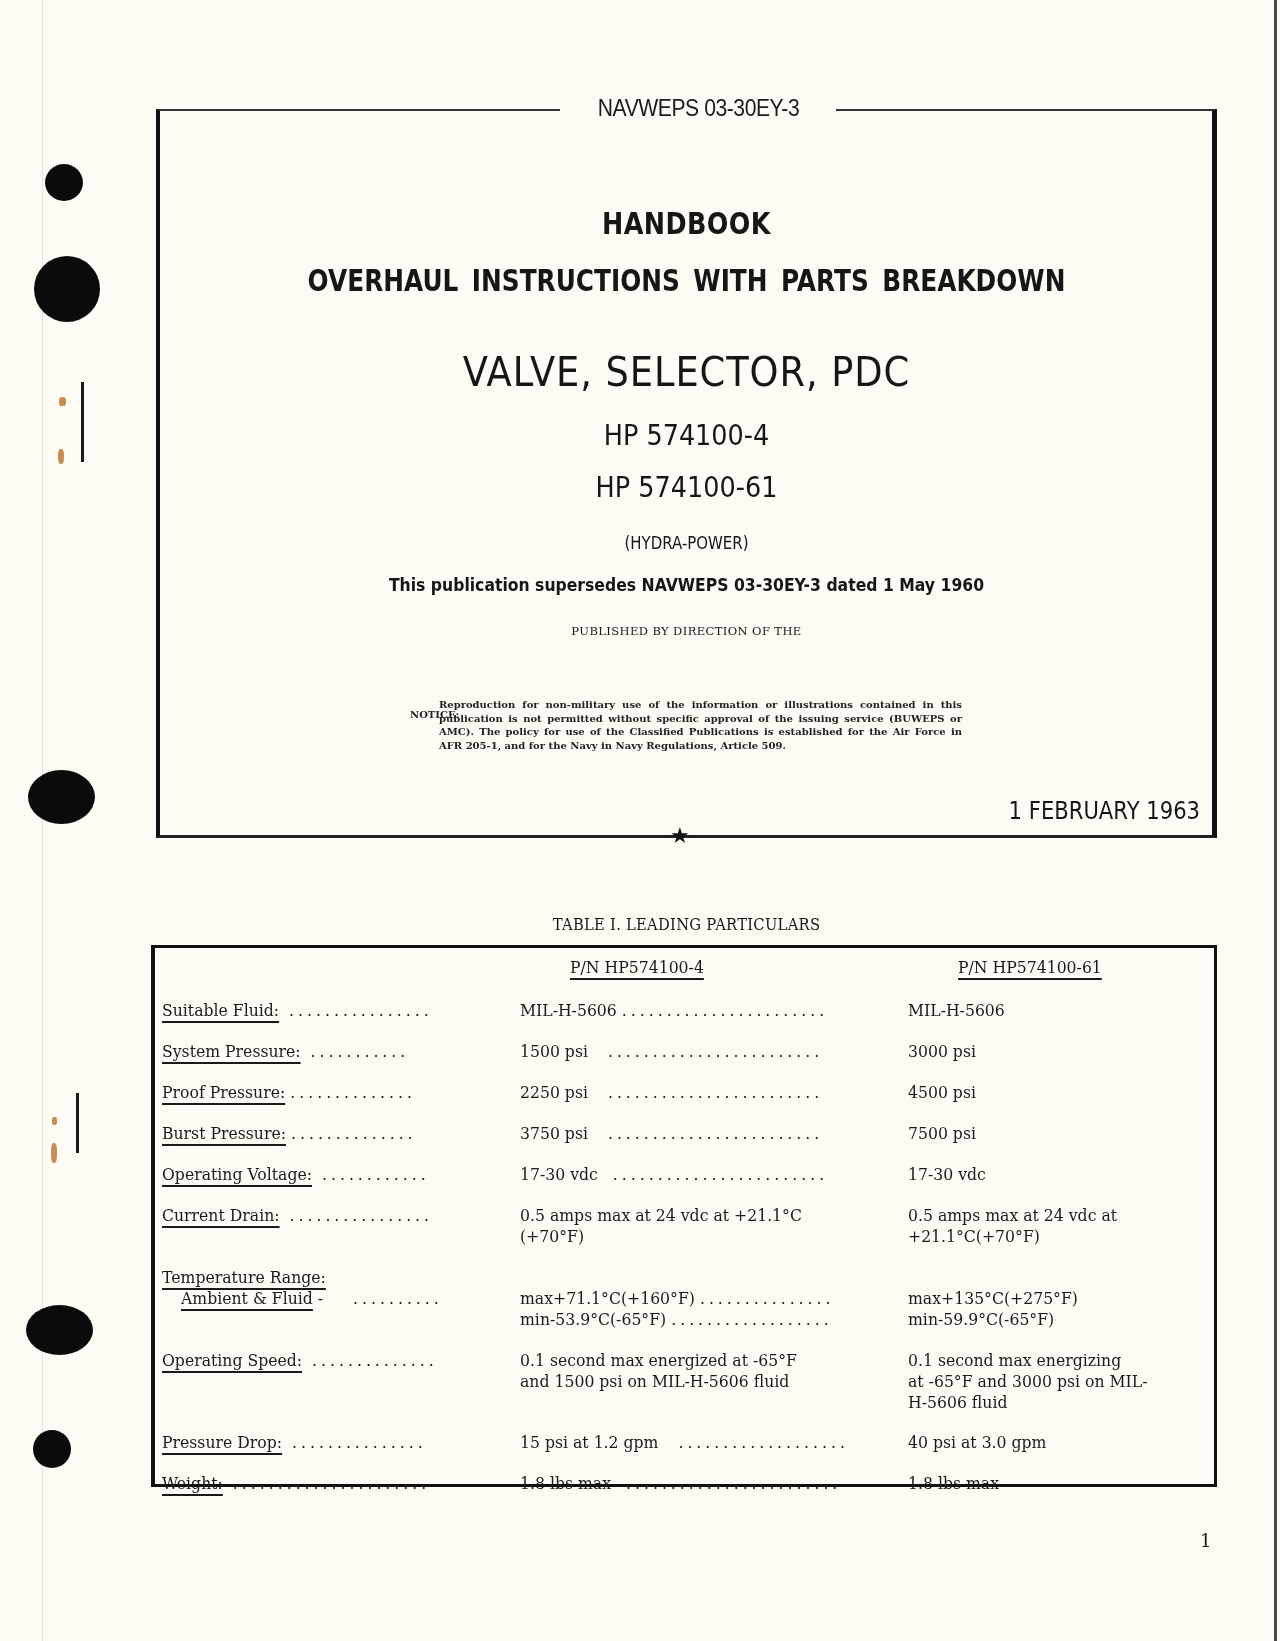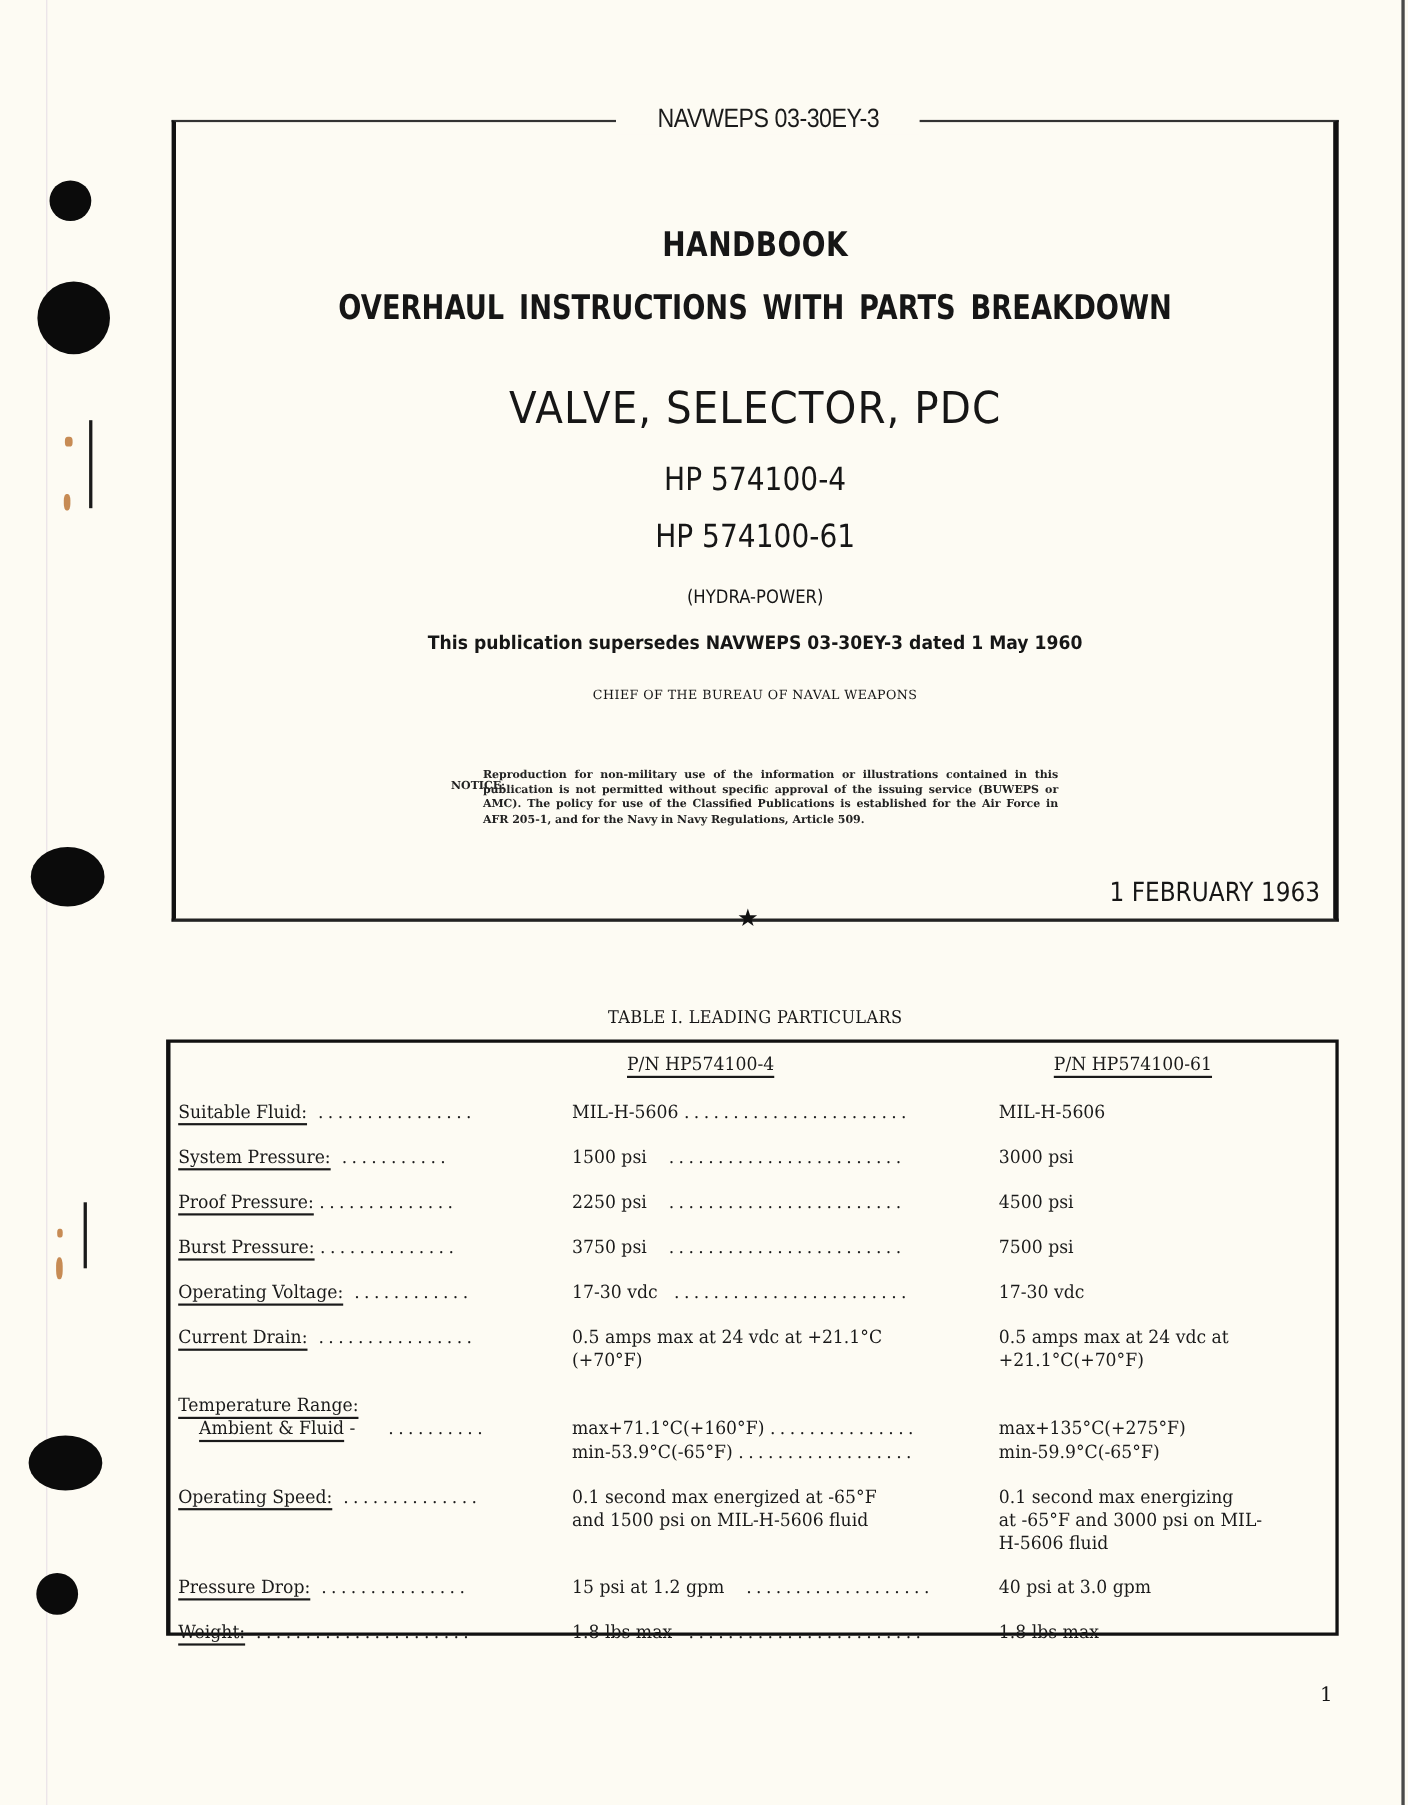--- a/index.html
+++ b/index.html
@@ -129,21 +129,21 @@
 </div>
 
 <div class="abs center-block handbook">HANDBOOK</div>
 <div class="abs center-block overhaul">OVERHAUL INSTRUCTIONS WITH PARTS BREAKDOWN</div>
 <div class="abs center-block valve">VALVE, SELECTOR, PDC</div>
 <div class="abs center-block pn1">HP 574100-4</div>
 <div class="abs center-block pn2">HP 574100-61</div>
 <div class="abs center-block mfr">(HYDRA-POWER)</div>
 <div class="abs center-block supersedes">This publication supersedes NAVWEPS 03-30EY-3 dated 1 May 1960</div>
 <div class="abs center-block published">
-  <div>CHIEF OF THE BUREAU OF NAVAL WEAPONS</div>
+  <div>PUBLISHED BY DIRECTION OF THE</div>
 </div>
 
 <div class="abs notice">
   <span class="notice-label">NOTICE:</span>
   <div class="notice-text">Reproduction for non-military use of the information or illustrations contained in this publication is not permitted without specific approval of the issuing service (BUWEPS or AMC). The policy for use of the Classified Publications is established for the Air Force in AFR 205-1, and for the Navy in Navy Regulations, Article 509.</div>
 </div>
 
 <div class="abs pub-date">1 FEBRUARY 1963</div>
 <div class="abs star">★</div>
 

